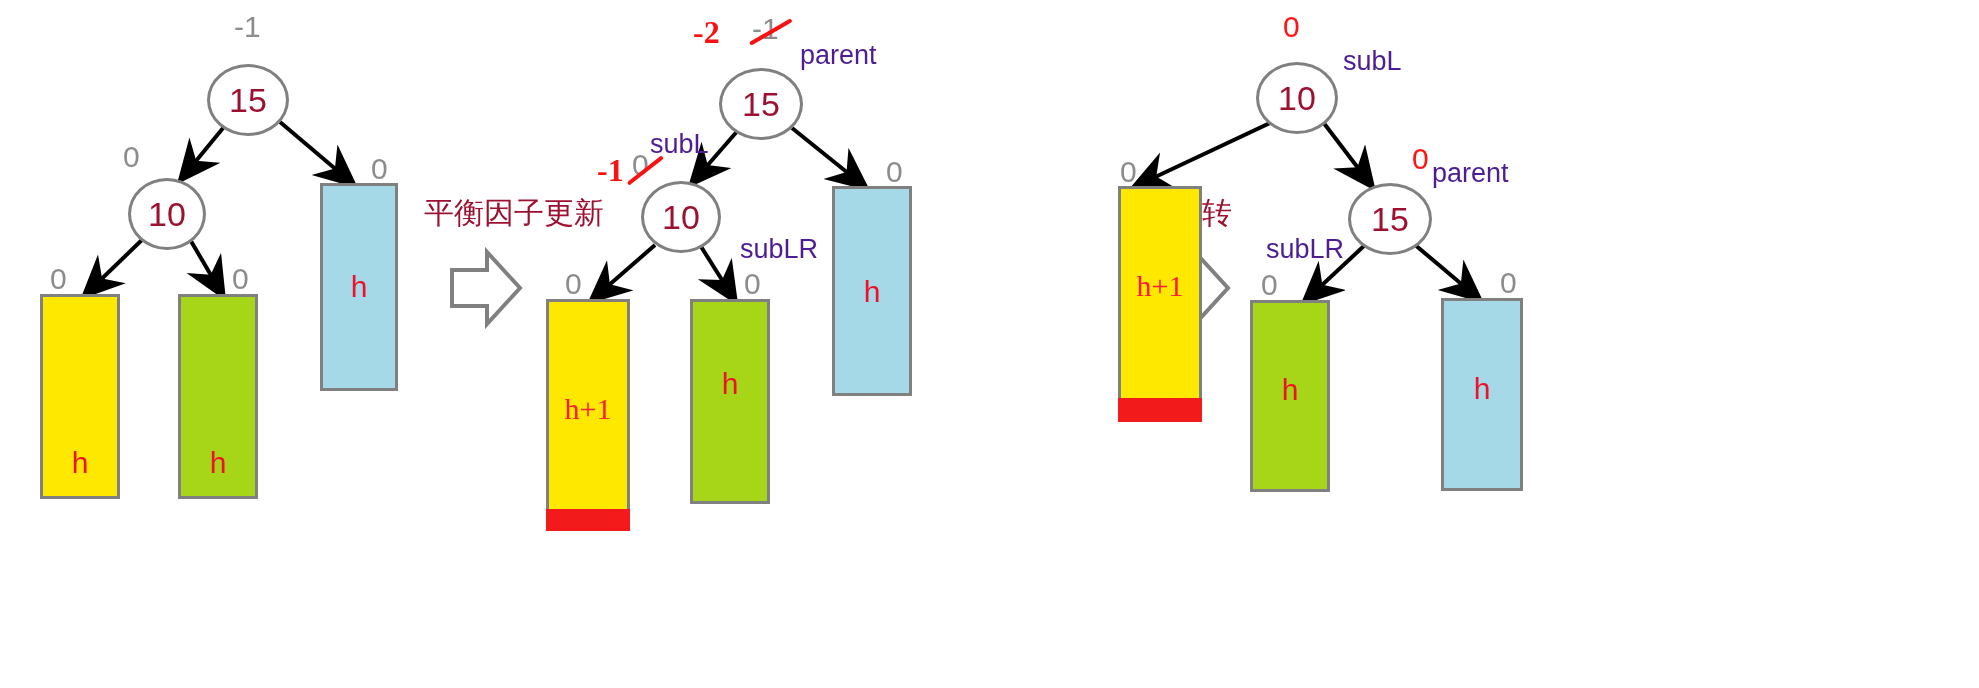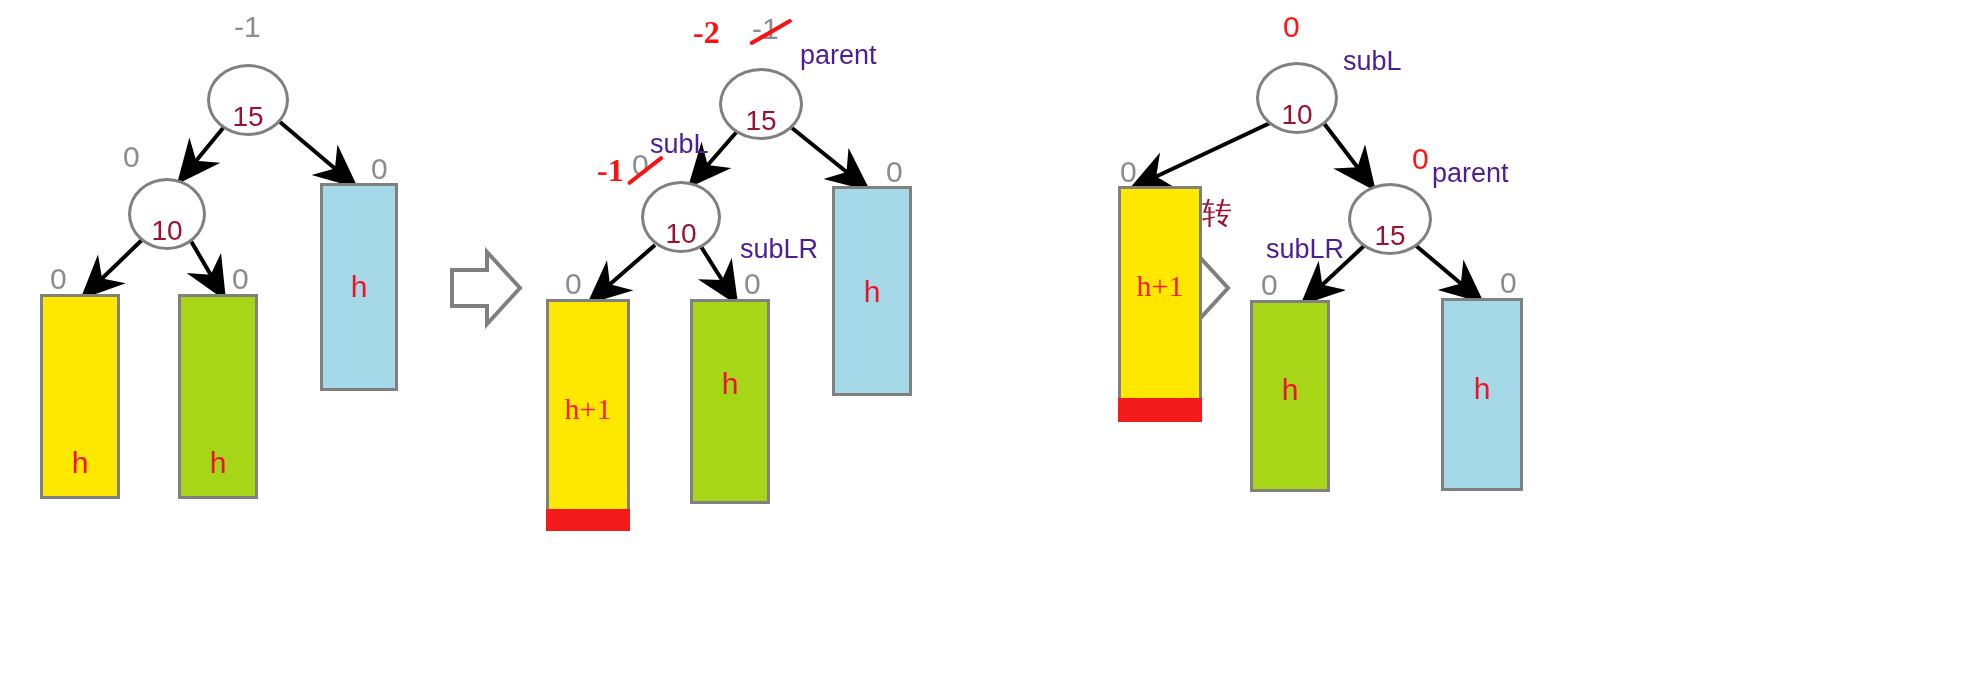--- a/index.html
+++ b/index.html
@@ -2,22 +2,22 @@
 <html><head>
 <meta charset="utf-8">
 <style>
   html,body{margin:0;padding:0;background:#ffffff;}
   body{width:1979px;height:688px;position:relative;overflow:hidden;
        font-family:"Liberation Sans","DejaVu Sans",sans-serif;}
   .stage{position:absolute;left:0;top:0;width:1979px;height:688px;}
   svg.layer{position:absolute;left:0;top:0;width:1979px;height:688px;overflow:visible;}
 
   .node{position:absolute;border:3px solid #808080;border-radius:50%;
-        background:#ffffff;display:flex;align-items:flex-end;justify-content:center;
-        color:#9c1030;font-size:28px;box-sizing:border-box;}
+        background:#ffffff;display:flex;align-items:center;justify-content:center;
+        color:#9c1030;font-size:34px;box-sizing:border-box;}
   .bar{position:absolute;border:3px solid #808080;box-sizing:border-box;
        display:flex;align-items:flex-end;justify-content:center;}
   .bar span{color:#f01028;font-size:30px;padding-bottom:16px;}
   .bar.hplus span{color:#ff1a3c;font-size:30px;
                   font-family:"Liberation Serif","DejaVu Serif",serif;padding-bottom:0;}
   .redcap{position:absolute;background:#f21a1a;}
 
   .bf{position:absolute;color:#8c8c8c;font-size:30px;}
   .bf.red{color:#ff1313;}
   .bf.handred{color:#fa1111;font-size:32px;font-weight:bold;
@@ -76,20 +76,21 @@
   <div class="bar" style="left:178px;top:294px;width:80px;height:205px;background:#a6d617;">
     <span>h</span>
   </div>
   <div class="bf" style="left:232px;top:262px;">0</div>
 
   <div class="bar" style="left:320px;top:183px;width:78px;height:208px;background:#a5d9e8;">
     <span style="padding-bottom:84px;">h</span>
   </div>
   <div class="bf" style="left:371px;top:152px;">0</div>
 
+  <div class="cn" style="left:424px;top:193px;">平衡因子更新</div>
 
   <div class="node" style="left:719px;top:68px;width:84px;height:72px;">
     <span>15</span>
   </div>
   <div class="bf handred" style="left:693px;top:14px;">-2</div>
   <div class="bf" style="left:752px;top:12px;">-1</div>
   <div class="strike" style="left:750px;top:42px;width:48px;transform:rotate(-30deg);"></div>
   <div class="lbl" style="left:800px;top:40px;">parent</div>
 
   <div class="node" style="left:641px;top:181px;width:80px;height:72px;">

